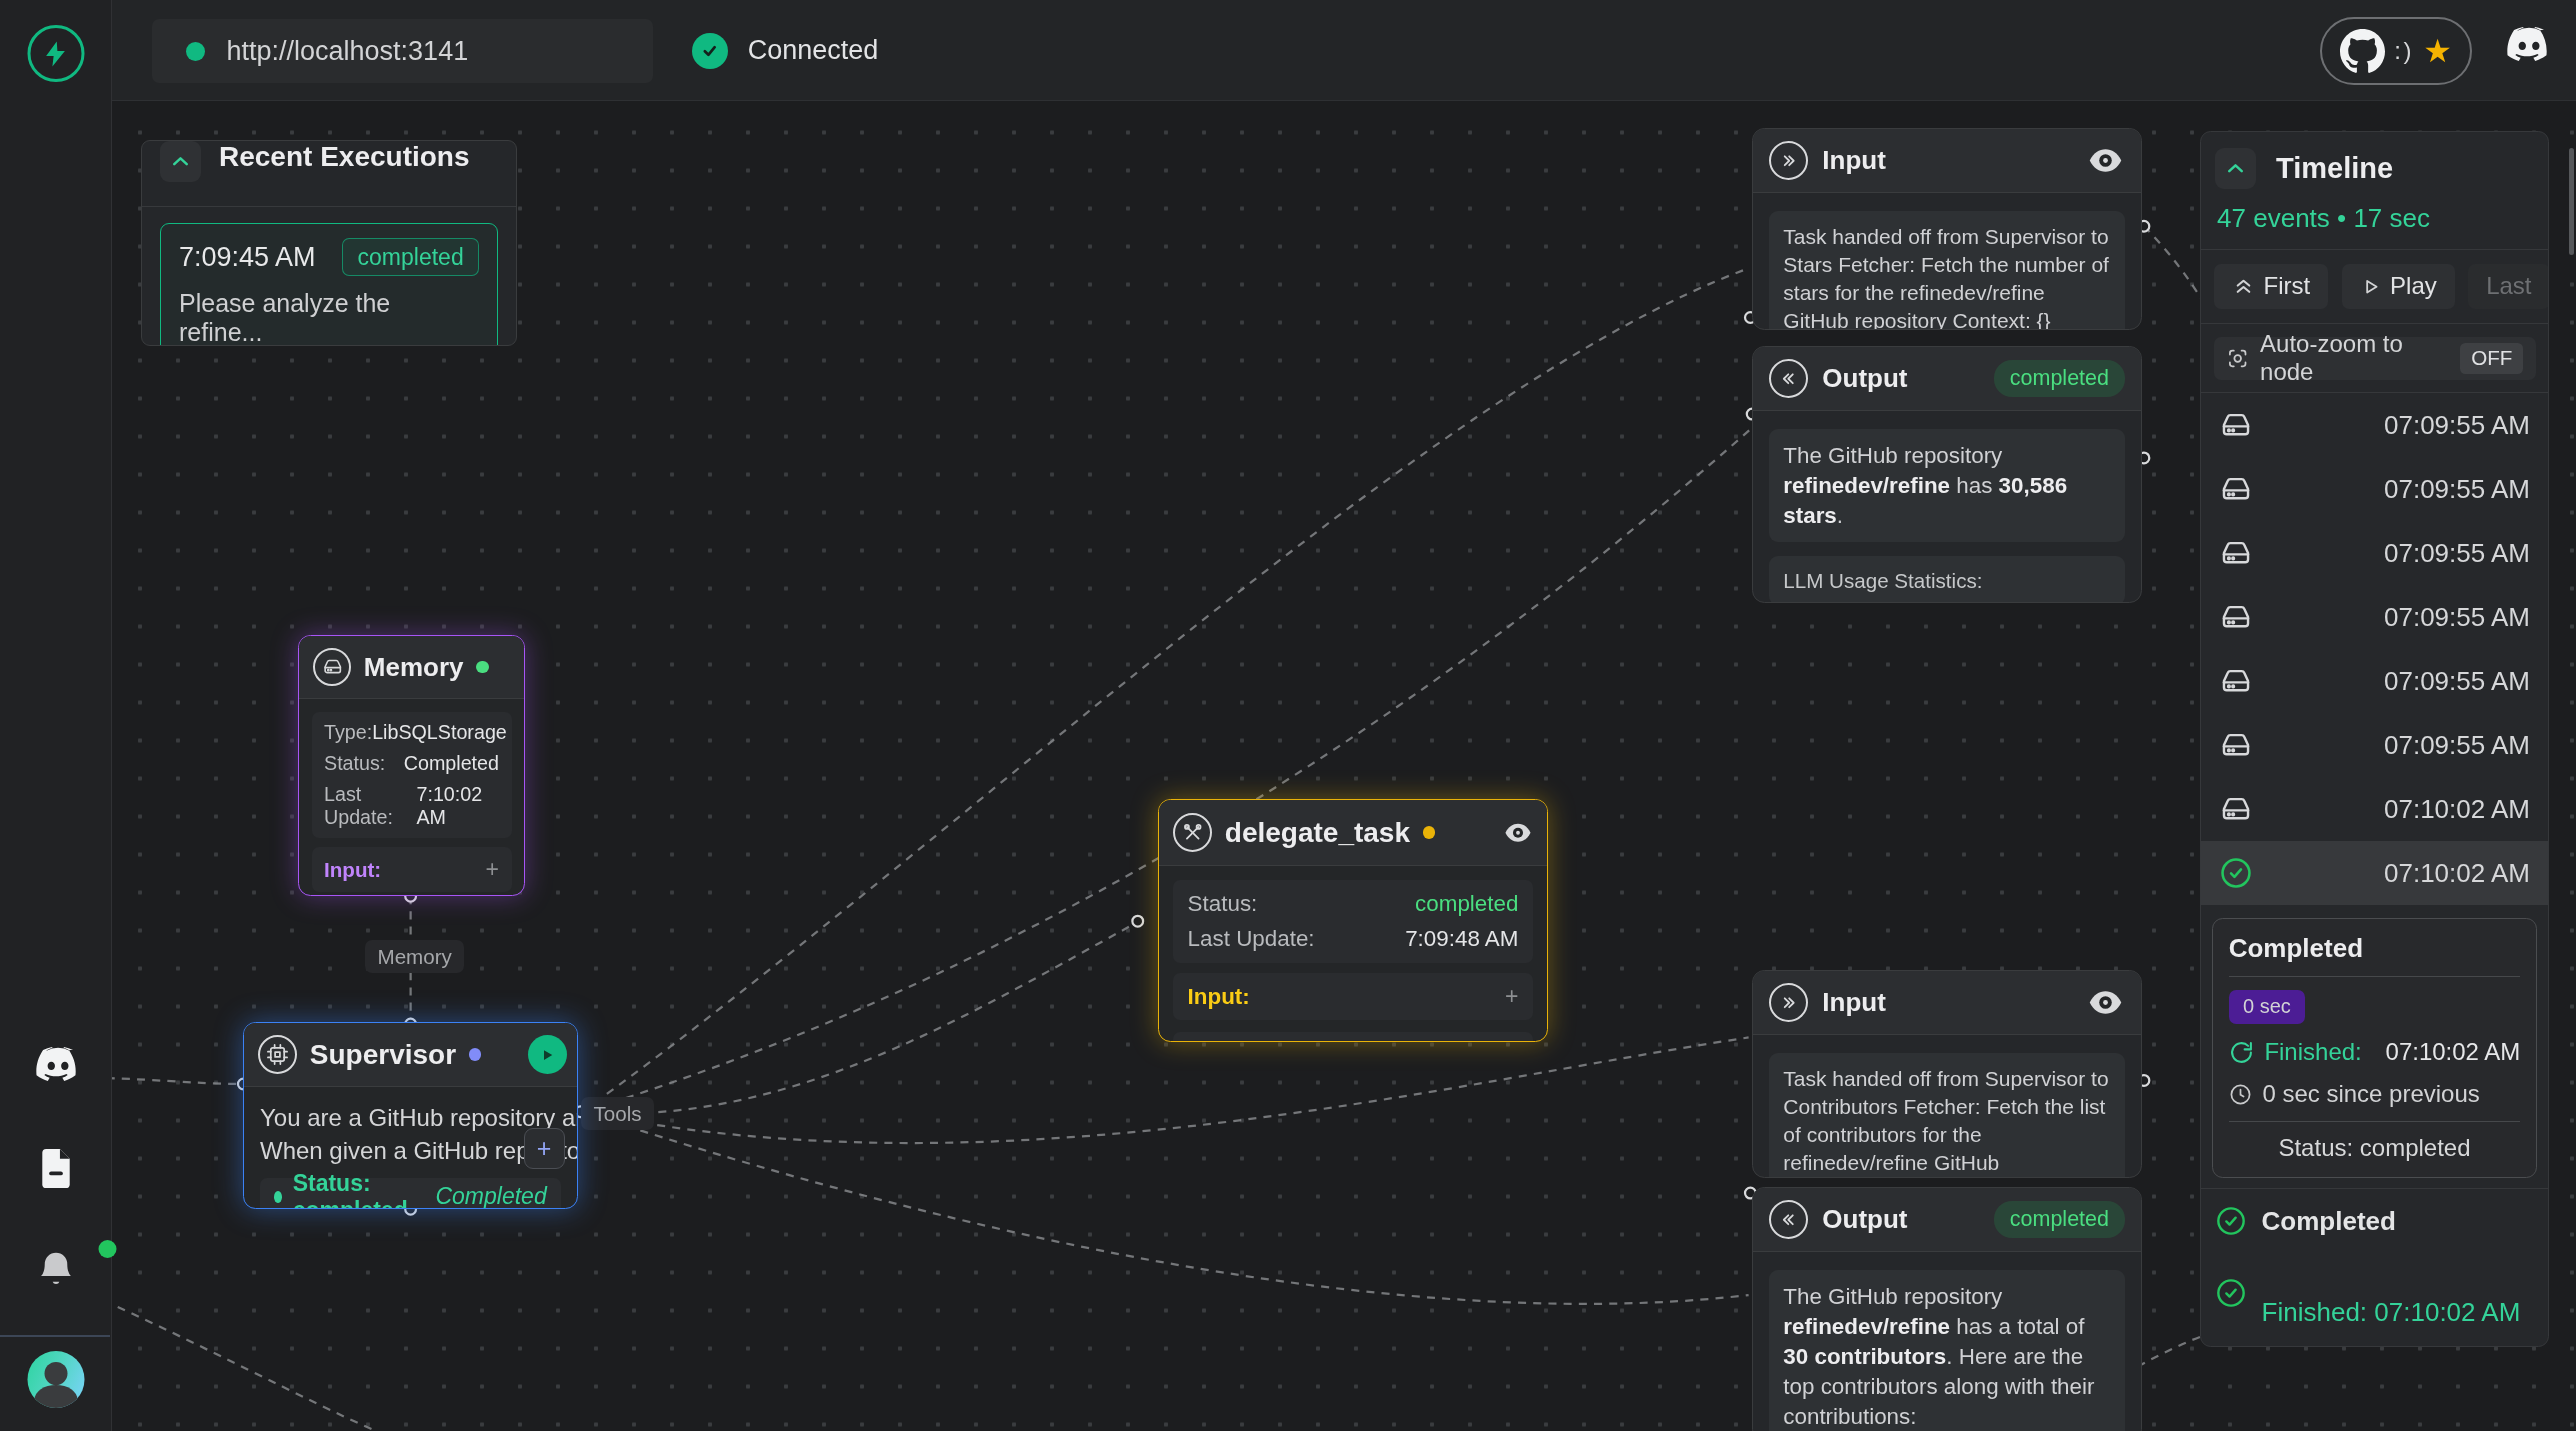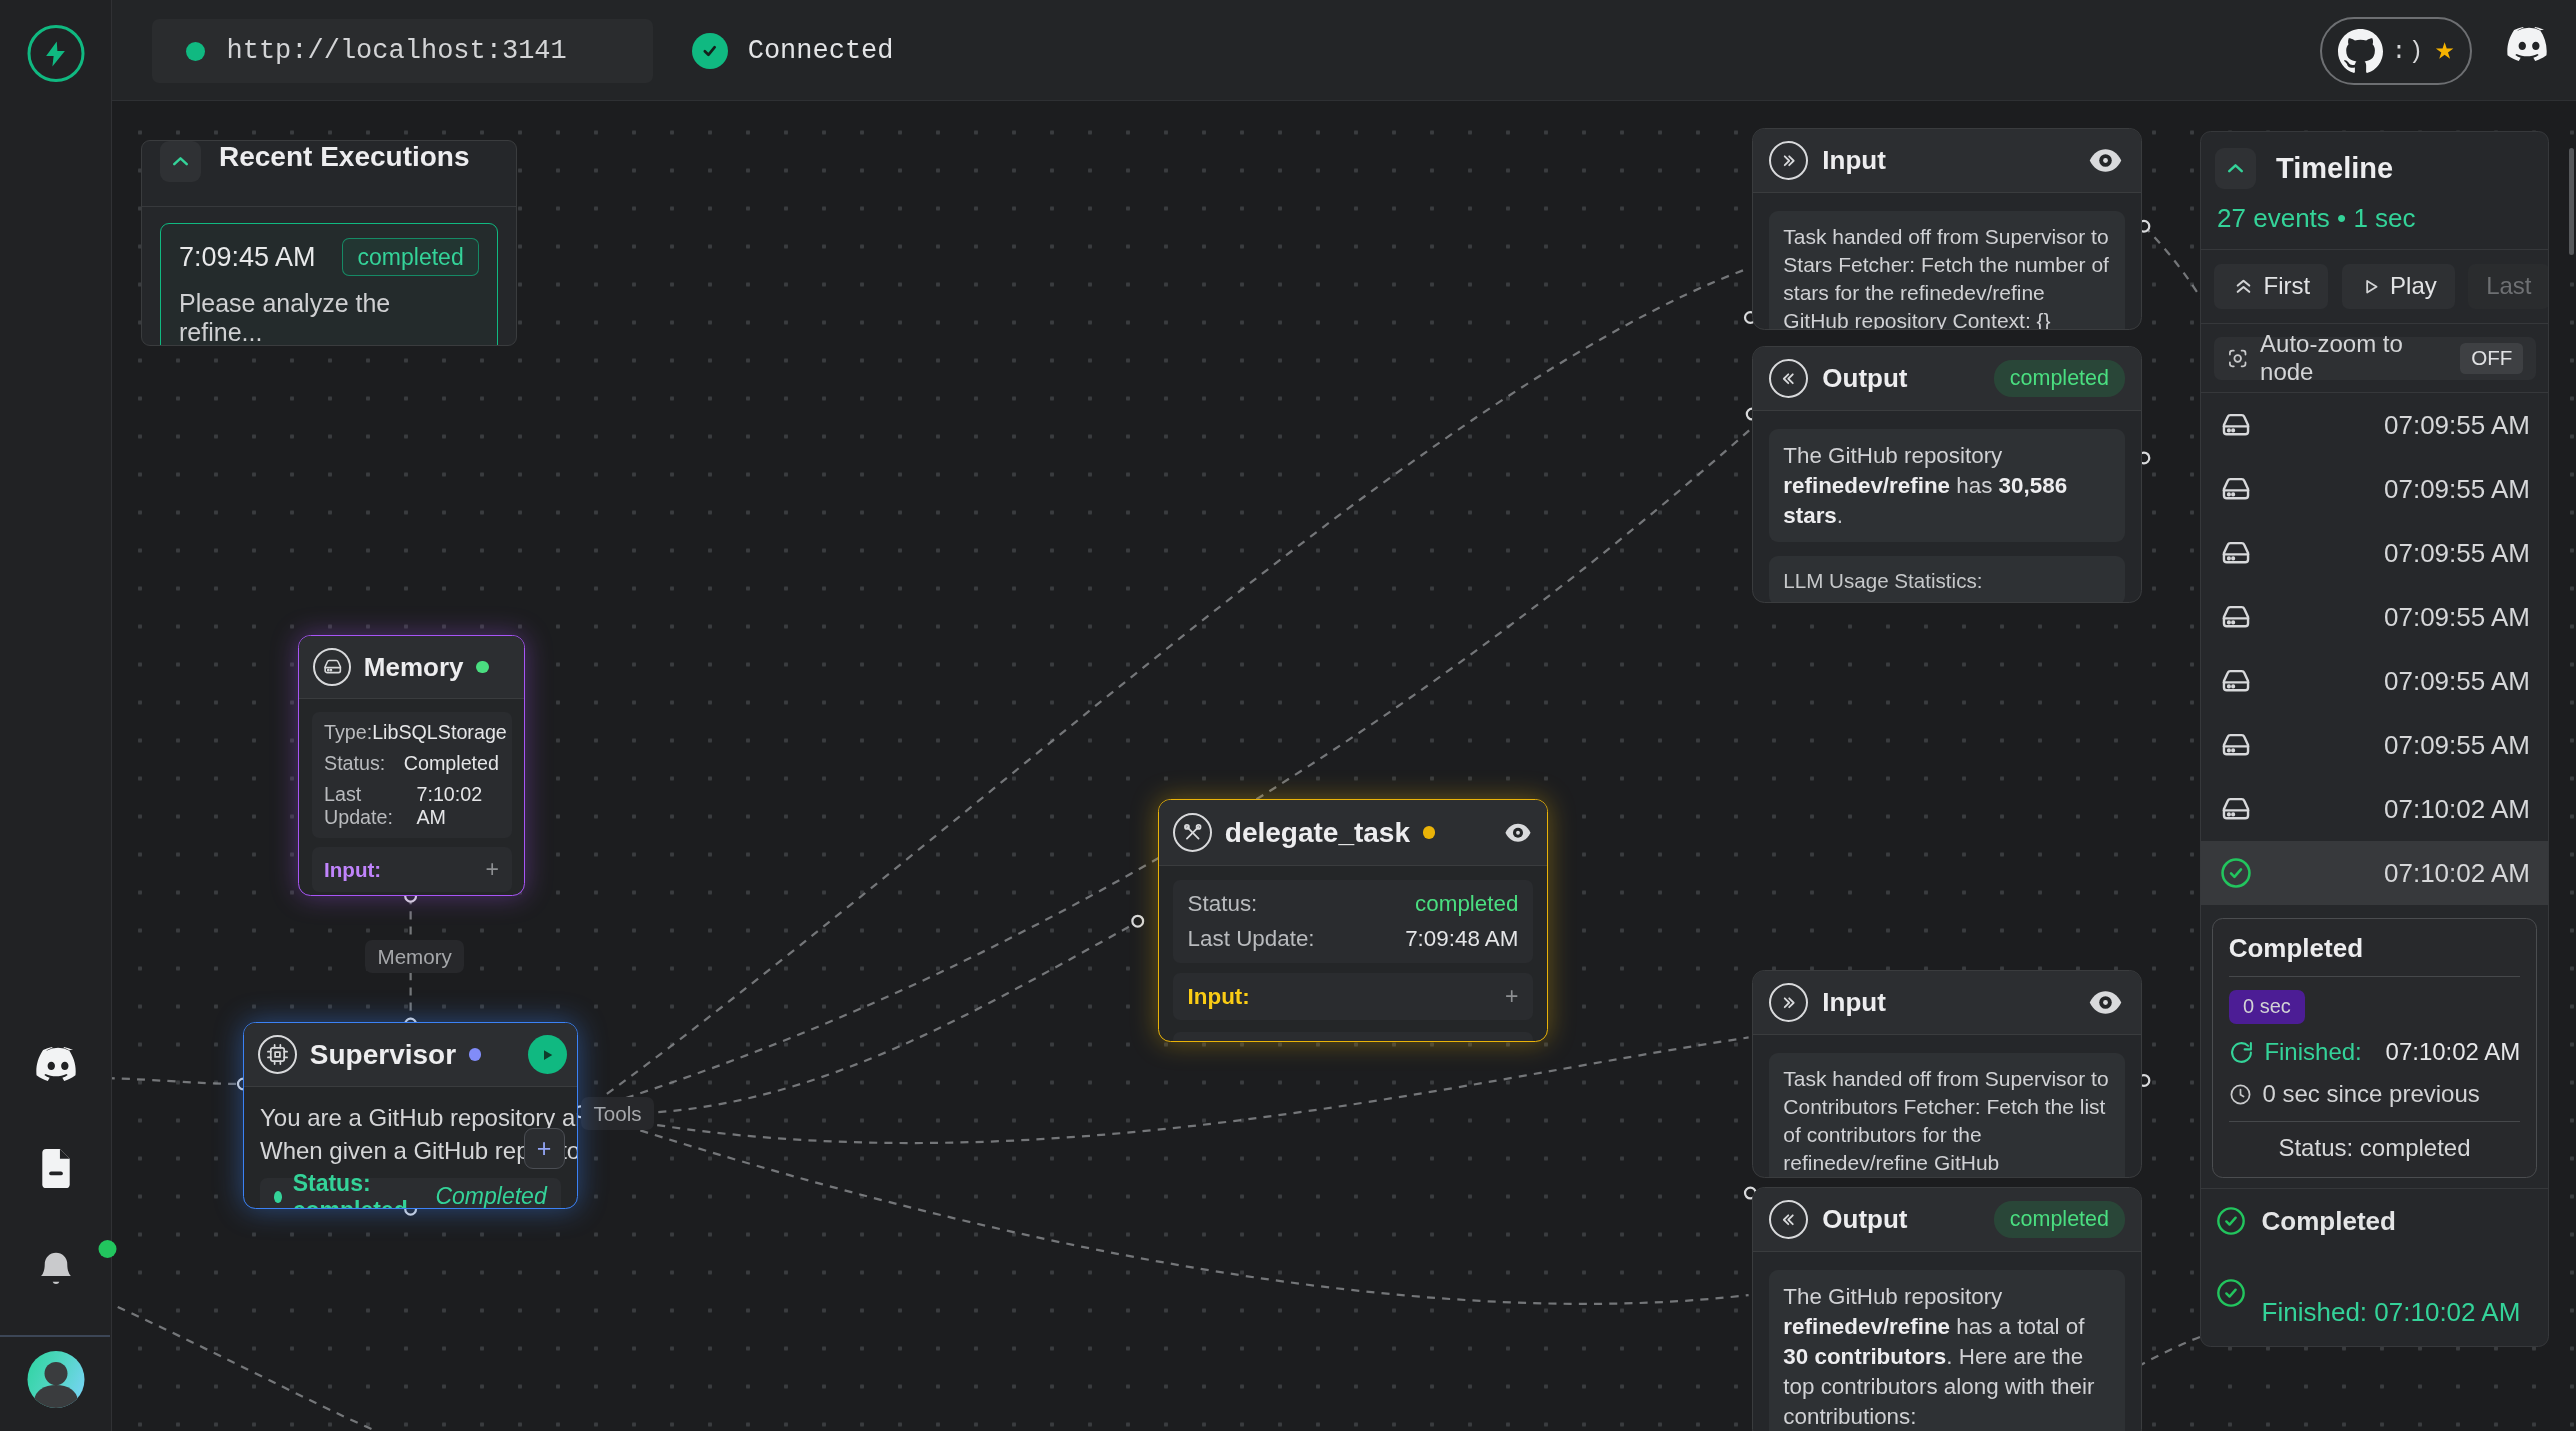--- a/index.html
+++ b/index.html
@@ -23,21 +23,21 @@
   .side-divider { position:absolute; left:0; right:0.9px; top:1335px; height:1.8px; background:#3c4656; }
   .avatar { width:57px; height:57px; border-radius:50%; overflow:hidden;
     background:linear-gradient(115deg,#2dd4a0 0%,#4fd6c0 45%,#7dd3fc 100%); position:relative; }
   .avatar .head { position:absolute; left:17px; top:10.7px; width:23px; height:23px; border-radius:50%; background:#3a3c3e; }
   .avatar .body { position:absolute; left:7.2px; top:34px; width:43px; height:29px; border-radius:50% 50% 0 0; background:#3a3c3e; }
   .bell-wrap { position:relative; }
   .bell-dot { position:absolute; right:-5.4px; top:-7.2px; width:18px; height:18px; border-radius:50%; background:#22c55e; }
 
   
   .topbar { position:absolute; left:112px; top:0; width:2464px; height:101px; background:#232527;
-    border-bottom:0.9px solid #2e3033; z-index:5;font-family:Liberation Mono, monospace; }
+    border-bottom:0.9px solid #2e3033; z-index:5; }
   .url-box { position:absolute; left:40px; top:19px; width:501px; height:64px; background:#2a2c2e;
     border-radius:7.2px; display:flex; align-items:center; padding:0 0 0 34px; gap:21.5px; }
   .url-dot { width:19px; height:19px; border-radius:50%; background:#10b981; }
   .url-text { font-size:27px; color:#d3d4d6; }
   .connected { position:absolute; left:580px; top:0; height:101px; display:flex; align-items:center; gap:19.7px; }
   .conn-circle { width:36px; height:36px; border-radius:50%; background:#10b981; display:flex; align-items:center; justify-content:center; }
   .conn-label { font-size:27px; color:#e3e4e6; }
   .gh-pill { position:absolute; right:104px; top:17px; width:152px; height:68px; border:2.2px solid #6d6f72;
     border-radius:39px; display:flex; align-items:center; justify-content:center; gap:9px; }
   .gh-smile { font-size:24px; color:#d6d7d9; letter-spacing:2.7px; }
@@ -474,21 +474,21 @@
   <div class="timeline">
     <div class="tl-header">
       <div class="tl-header-row">
         <div class="chev-box">
           <svg width="25" height="25" viewBox="0 0 24 24">
             <path d="M6 14.5 12 9l6 5.5" fill="none" stroke="#34d399" stroke-width="2.4" stroke-linecap="round" stroke-linejoin="round"></path>
           </svg>
         </div>
         <div class="tl-title">Timeline</div>
       </div>
-      <div class="tl-summary">27 events • 1 sec</div>
+      <div class="tl-summary">47 events • 17 sec</div>
     </div>
     <div class="tl-controls">
       <div class="tl-btn">
         <svg width="23" height="23" viewBox="0 0 24 24" fill="none" stroke="#d2d3d5" stroke-width="2.2" stroke-linecap="round" stroke-linejoin="round">
           <path d="M6 17.5l6-5 6 5"></path>
             <path d="M6 11l6-5 6 5"></path>
         </svg>
         <span>First</span>
       </div>
       <div class="tl-btn">

